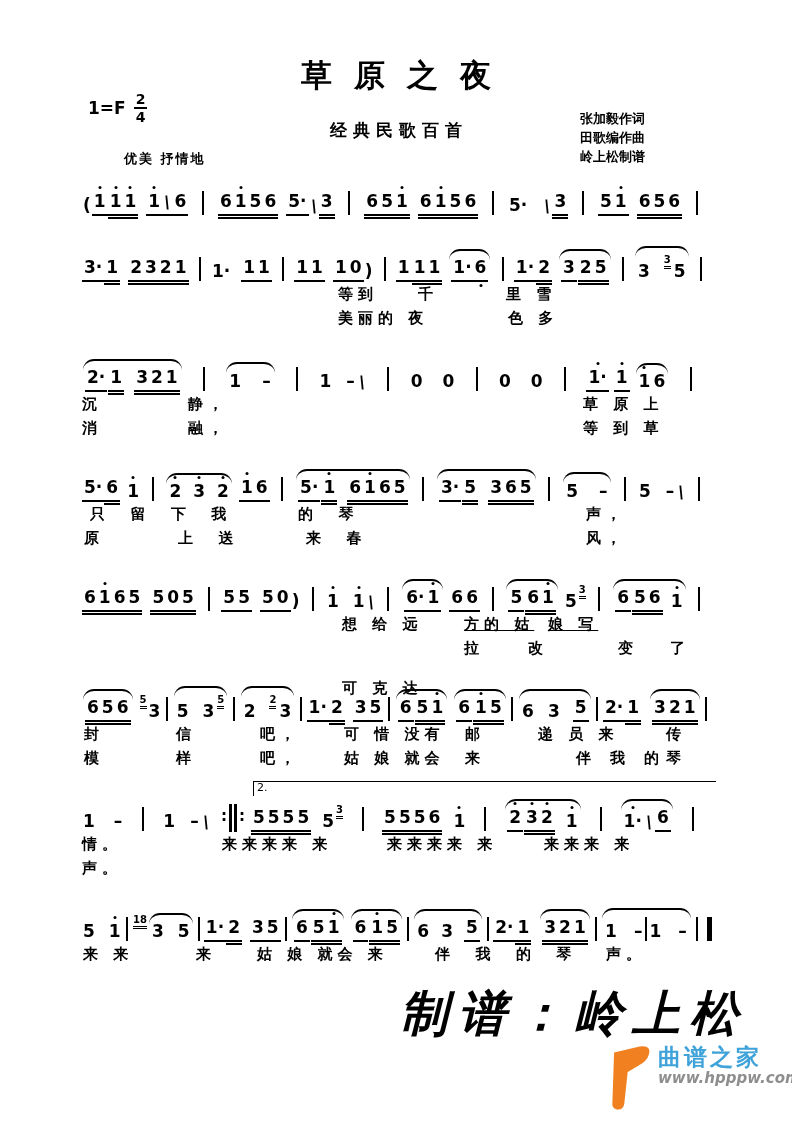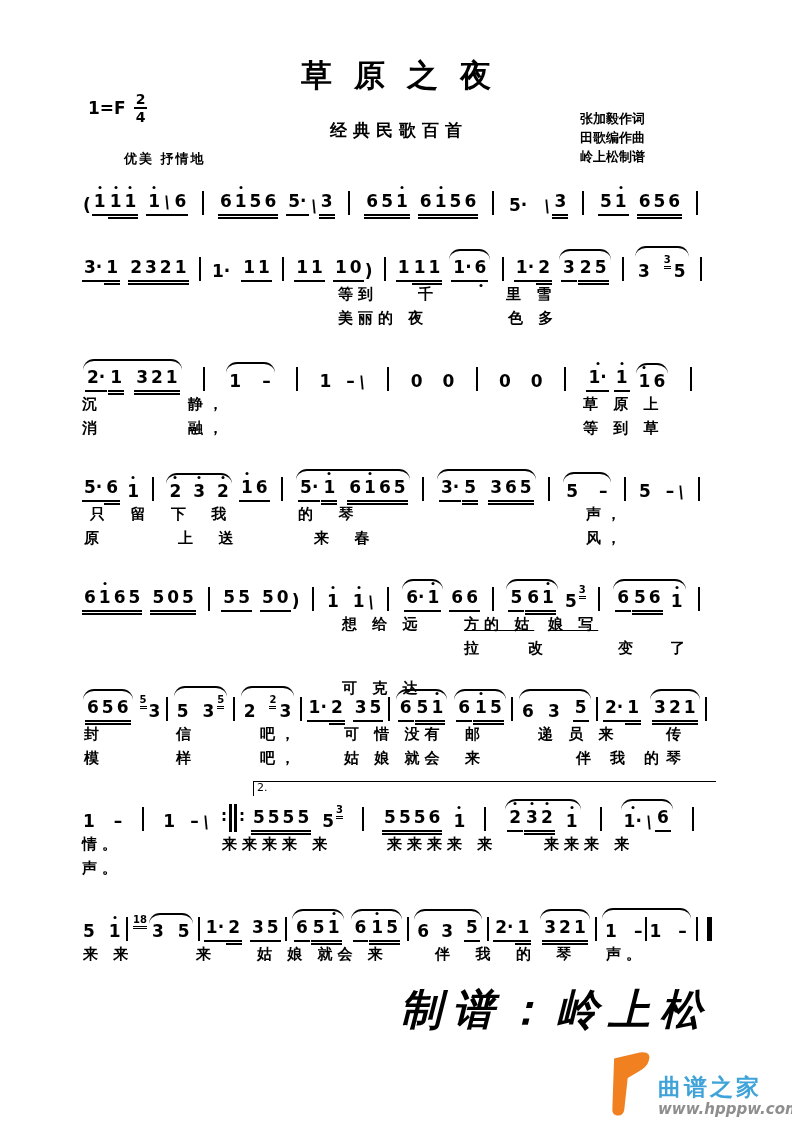--- a/index.html
+++ b/index.html
@@ -52,23 +52,23 @@
   .spc{flex-shrink:0;display:inline-block;}
   .volta{position:absolute;border-top:1px solid #000;border-left:1px solid #000;height:14px;
          top:-15px;font-size:11px;font-weight:normal;padding:0 0 0 3px;line-height:1.1;}
 
   .lyr{position:relative;height:21px;margin-top:3px;font-size:15px;font-weight:bold;}
   .lseg{position:absolute;top:0;white-space:pre;letter-spacing:5px;}
 
   
   .calligraphy{position:absolute;left:400px;top:982px;
                font-family:"DejaVu Serif","Liberation Serif",serif;
-               font-size:42px;font-weight:bold;font-style:italic;letter-spacing:10px;}
+               font-size:48px;font-weight:bold;font-style:italic;letter-spacing:10px;}
   .logo{position:absolute;left:600px;top:1044px;width:190px;height:74px;
-        display:flex;align-items:flex-end;gap:6px;}
+        display:flex;align-items:flex-start;gap:6px;}
   .logo-p{width:52px;height:68px;flex-shrink:0;}
   .logo-text{display:flex;flex-direction:column;line-height:1.15;}
   .logo-brand{font-size:23px;font-weight:bold;letter-spacing:3px;}
   .logo-site{font-size:15px;font-weight:bold;font-style:italic;}
 </style>
 </head>
 <body>
 
 <div class="page">
 
@@ -371,21 +371,21 @@
           <span class="bar"></span>
         </div>
         <div class="lyr">
           <span class="lseg" style="left: 8px;">只  留  下  我</span>
           <span class="lseg" style="left: 216px;">的  琴</span>
           <span class="lseg" style="left: 504px;">声，</span>
         </div>
         <div class="lyr">
           <span class="lseg" style="left: 2px;">原</span>
           <span class="lseg" style="left: 96px;">上  送</span>
-          <span class="lseg" style="left: 232px; text-align: center;">来  春</span>
+          <span class="lseg" style="left: 224px; text-align: center;">来  春</span>
           <span class="lseg" style="left: 504px;">风，</span>
         </div>
       </div>
       <div class="sys">
         <div class="mline">
           <span class="bm u2">
             <span class="nt">6</span>
             <span class="nt">1<i class="od"></i></span>
             <span class="nt">6</span>
             <span class="nt">5</span>

